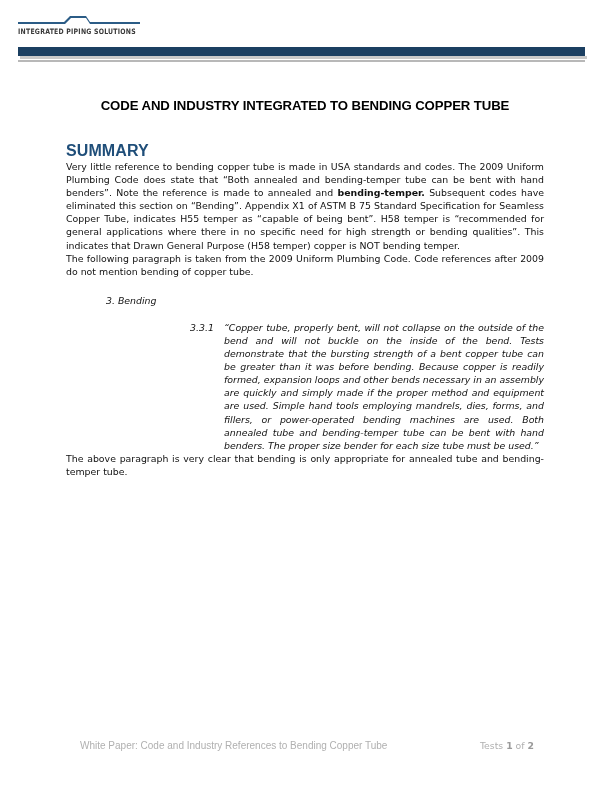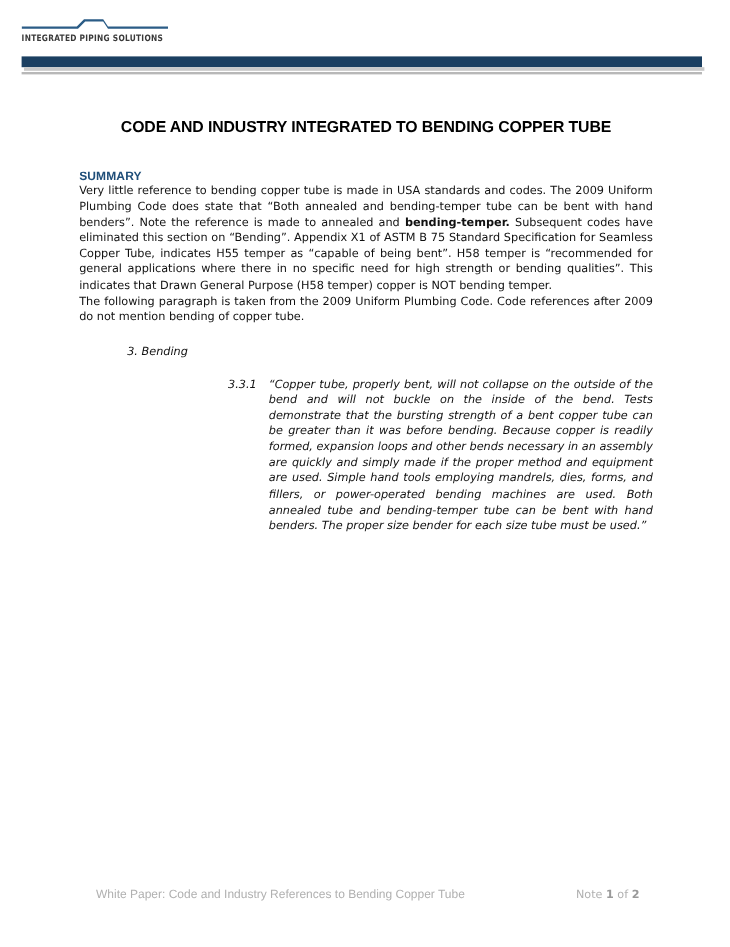--- a/index.html
+++ b/index.html
@@ -93,21 +93,21 @@
     font-family: "Liberation Sans", sans-serif;
     font-weight: bold;
     font-size: 13.2px;
     letter-spacing: -0.1px;
     text-align: center;
     color: #000000;
   }
   .section-heading {
     font-family: "Liberation Sans", sans-serif;
     font-weight: bold;
-    font-size: 10px;
+    font-size: 16px;
     color: #1f4e79;
     letter-spacing: 0.1px;
   }
   .sum-heading { margin-top: 29px; }
   .upc-heading { margin-top: 31px; }
 
   p.body-text {
     font-family: "DejaVu Sans", sans-serif;
     font-size: 9.4px;
     line-height: 13.1px;
@@ -212,22 +212,23 @@
 
   <p class="body-text upc-para">The  following  paragraph  is  taken  from  the  2009  Uniform  Plumbing  Code.   Code  references after 2009 do  not mention bending of copper tube.</p>
 
   <div class="clause-title">3. Bending</div>
 
   <div class="quote-row">
     <div class="quote-num">3.3.1</div>
     <div class="quote-text">“Copper tube, properly bent, will not collapse on the outside of the bend and will not  buckle on the inside of the bend. Tests demonstrate that the bursting strength of a bent  copper tube can be greater than it was before bending. Because copper is readily   formed, expansion loops and other bends necessary in an assembly are quickly and  simply made if the  proper  method  and  equipment  are  used.  Simple  hand  tools  employing    mandrels,  dies,  forms,  and  fillers,  or  power-operated  bending machines are used. Both  annealed tube and bending-temper tube can be bent with hand benders. The proper size  bender for each size tube must be used.”</div>
   </div>
 
+  <p class="body-text close-para">The  above  paragraph  is  very  clear  that  bending  is  only  appropriate  for  annealed  tube  and bending-  temper tube.</p>
 </div>
 
 <div class="page-footer">
   <div class="footer-left">White Paper: Code and Industry References to Bending Copper Tube</div>
-  <div class="footer-right"><span class="fr-seg">Note</span>
+  <div class="footer-right"><span class="fr-seg">Tests</span>
     <b>1</b>
     <span class="fr-seg">of</span>
     <b>2</b>
   </div>
 </div>
 
 </body></html>

